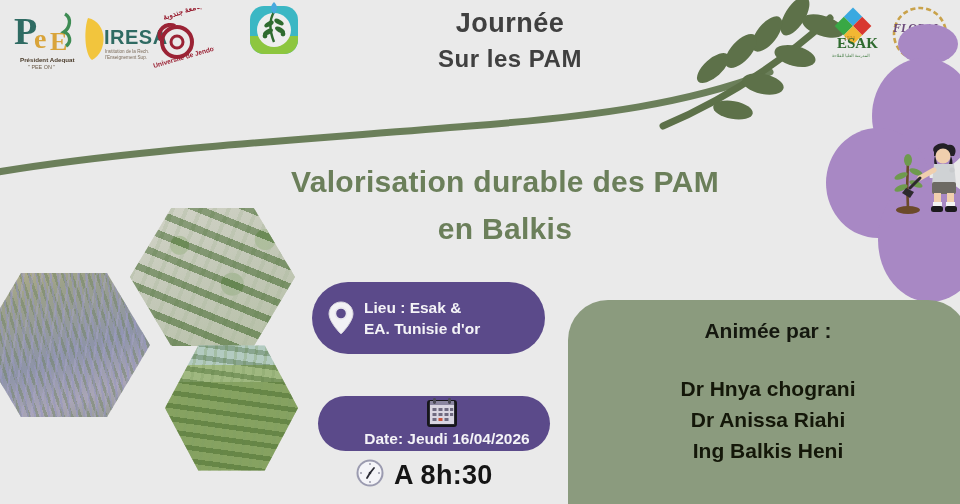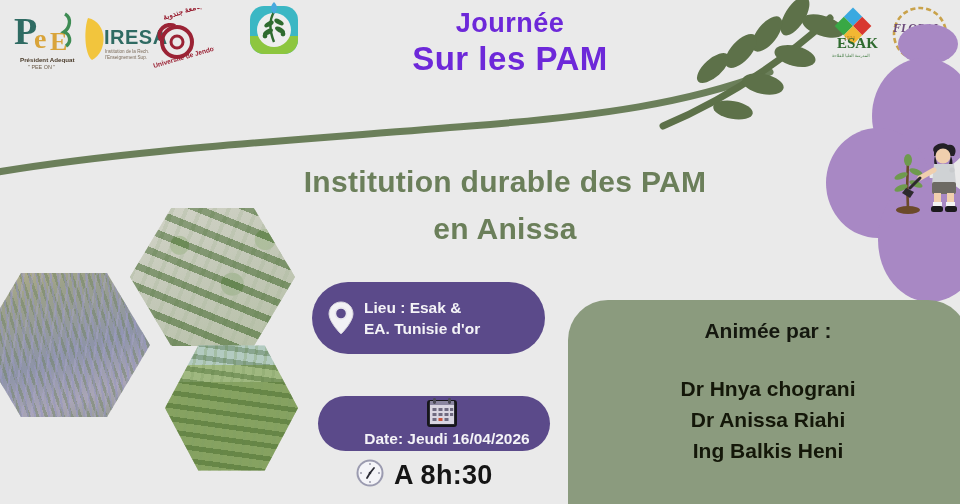--- a/index.html
+++ b/index.html
@@ -33,24 +33,24 @@
   .logo { position:absolute; }
   .logo-pee  { left:10px;  top:4px;  width:80px; height:70px; }
   .logo-iresa{ left:78px;  top:12px; width:108px;height:56px; }
   .logo-univ { left:140px; top:8px;  width:74px; height:66px; }
   .logo-inrgref{ left:234px;top:2px; width:80px; height:58px; }
   .logo-esak { left:824px; top:4px;  width:58px; height:60px; }
   .logo-floral{ left:884px;top:4px;  width:72px; height:60px; }
 
   
   .head-block { position:absolute; left:300px; top:6px; width:420px; text-align:center; }
-  .head-line { color:#6d28d9; font-weight:bold; letter-spacing:0.5px; }
+  .head-line { color:#404040; font-weight:bold; letter-spacing:0.5px; }
   .hl1 { font-size:27px; line-height:34px; }
   .hl2 { font-size:27px; line-height:38px; }
-  .hl3 { font-size:33px; line-height:38px; }
+  .hl3 { font-size:24px; line-height:38px; }
 
   .subtitle { position:absolute; left:245px; top:158px; width:520px; text-align:center; }
   .st-line { color:#6b7f5a; font-weight:bold; font-size:30px; line-height:47px; letter-spacing:0.3px; }
 
   
   .hexes { position:absolute; left:0px; top:200px; width:310px; height:290px; }
   .hex {
     position:absolute;
     -webkit-clip-path: polygon(25% 2%, 75% 2%, 100% 50%, 75% 98%, 25% 98%, 0% 50%);
     clip-path: polygon(25% 2%, 75% 2%, 100% 50%, 75% 98%, 25% 98%, 0% 50%);
@@ -247,22 +247,22 @@
       <circle cx="66" cy="34" r="2.6" fill="#c8cbcd"></circle>
     </svg>
   </div>
 
   <div class="head-block">
     <div class="head-line hl1">Journée</div>
     <div class="head-line hl3">Sur les PAM</div>
   </div>
 
   <div class="subtitle">
-    <div class="st-line">Institution durable des PAM</div>
-    <div class="st-line">en Anissa</div>
+    <div class="st-line">Valorisation durable des PAM</div>
+    <div class="st-line">en Balkis</div>
   </div>
 
   <div class="hexes">
     <div class="hex hex-b ph-rows"></div>
     <div class="hex hex-c ph-field"></div>
     <div class="hex hex-a ph-lav"></div>
   </div>
 
   <div class="pill pill-loc">
     <span class="pill-icon">

